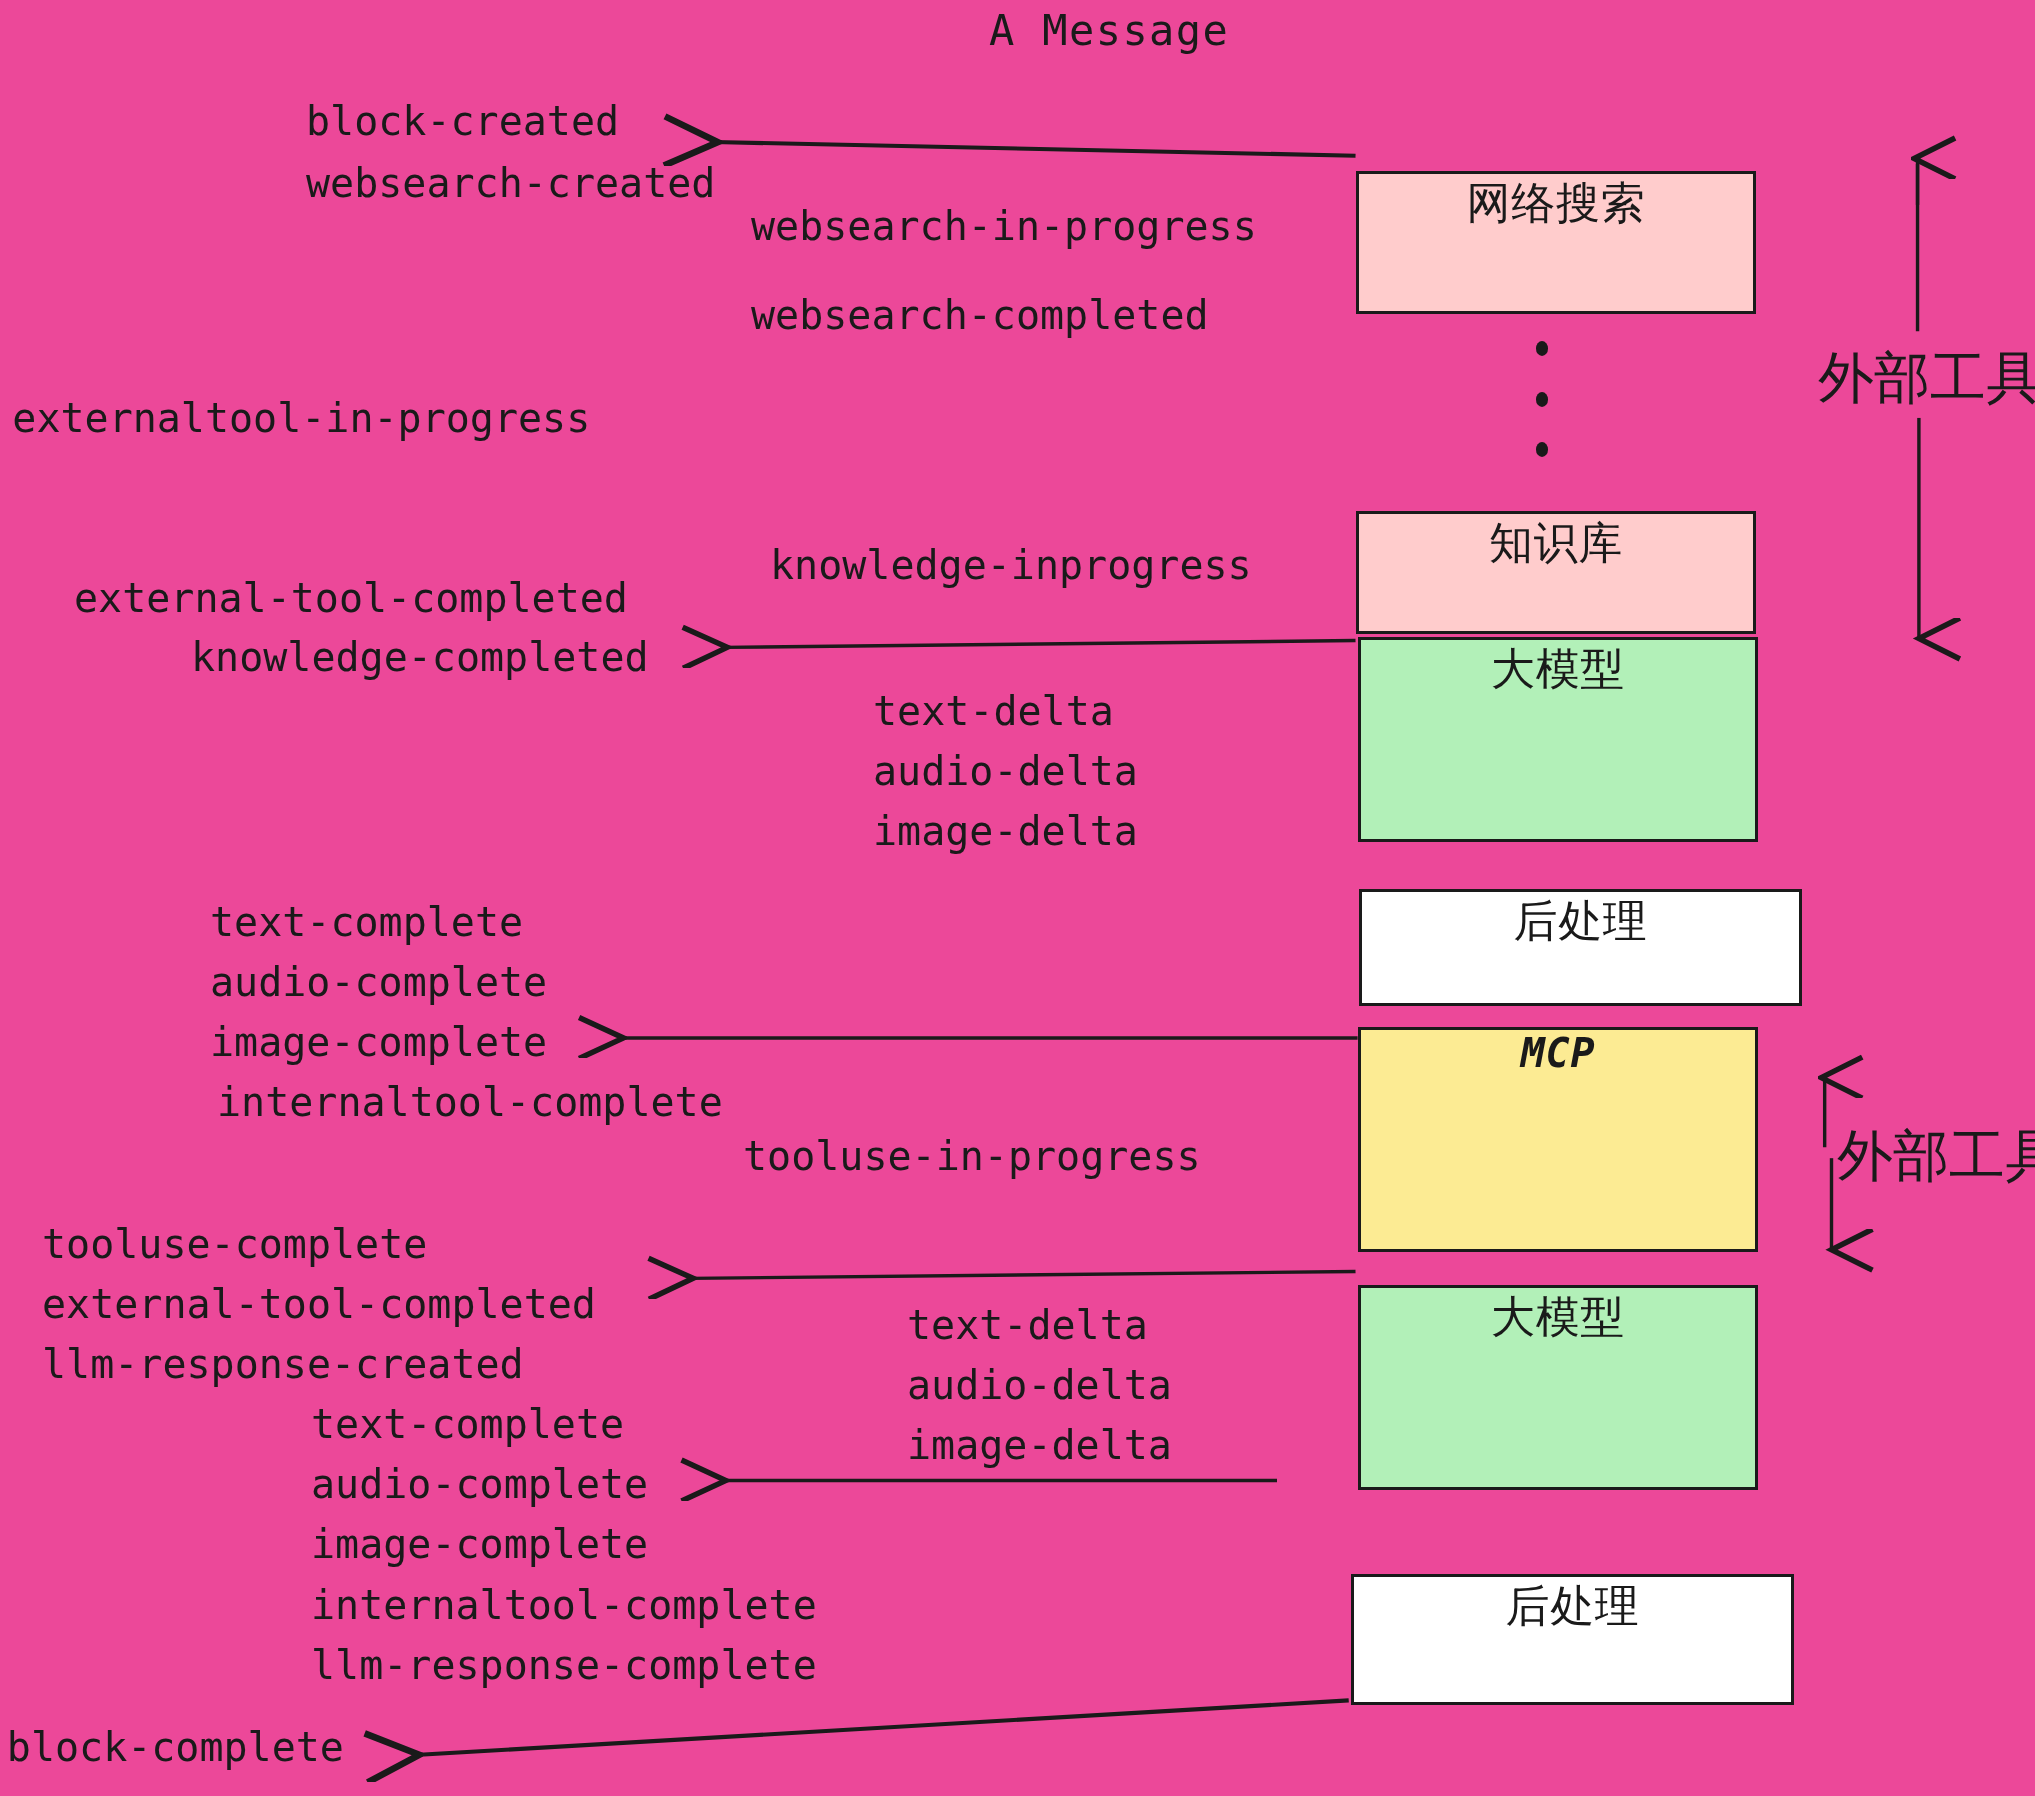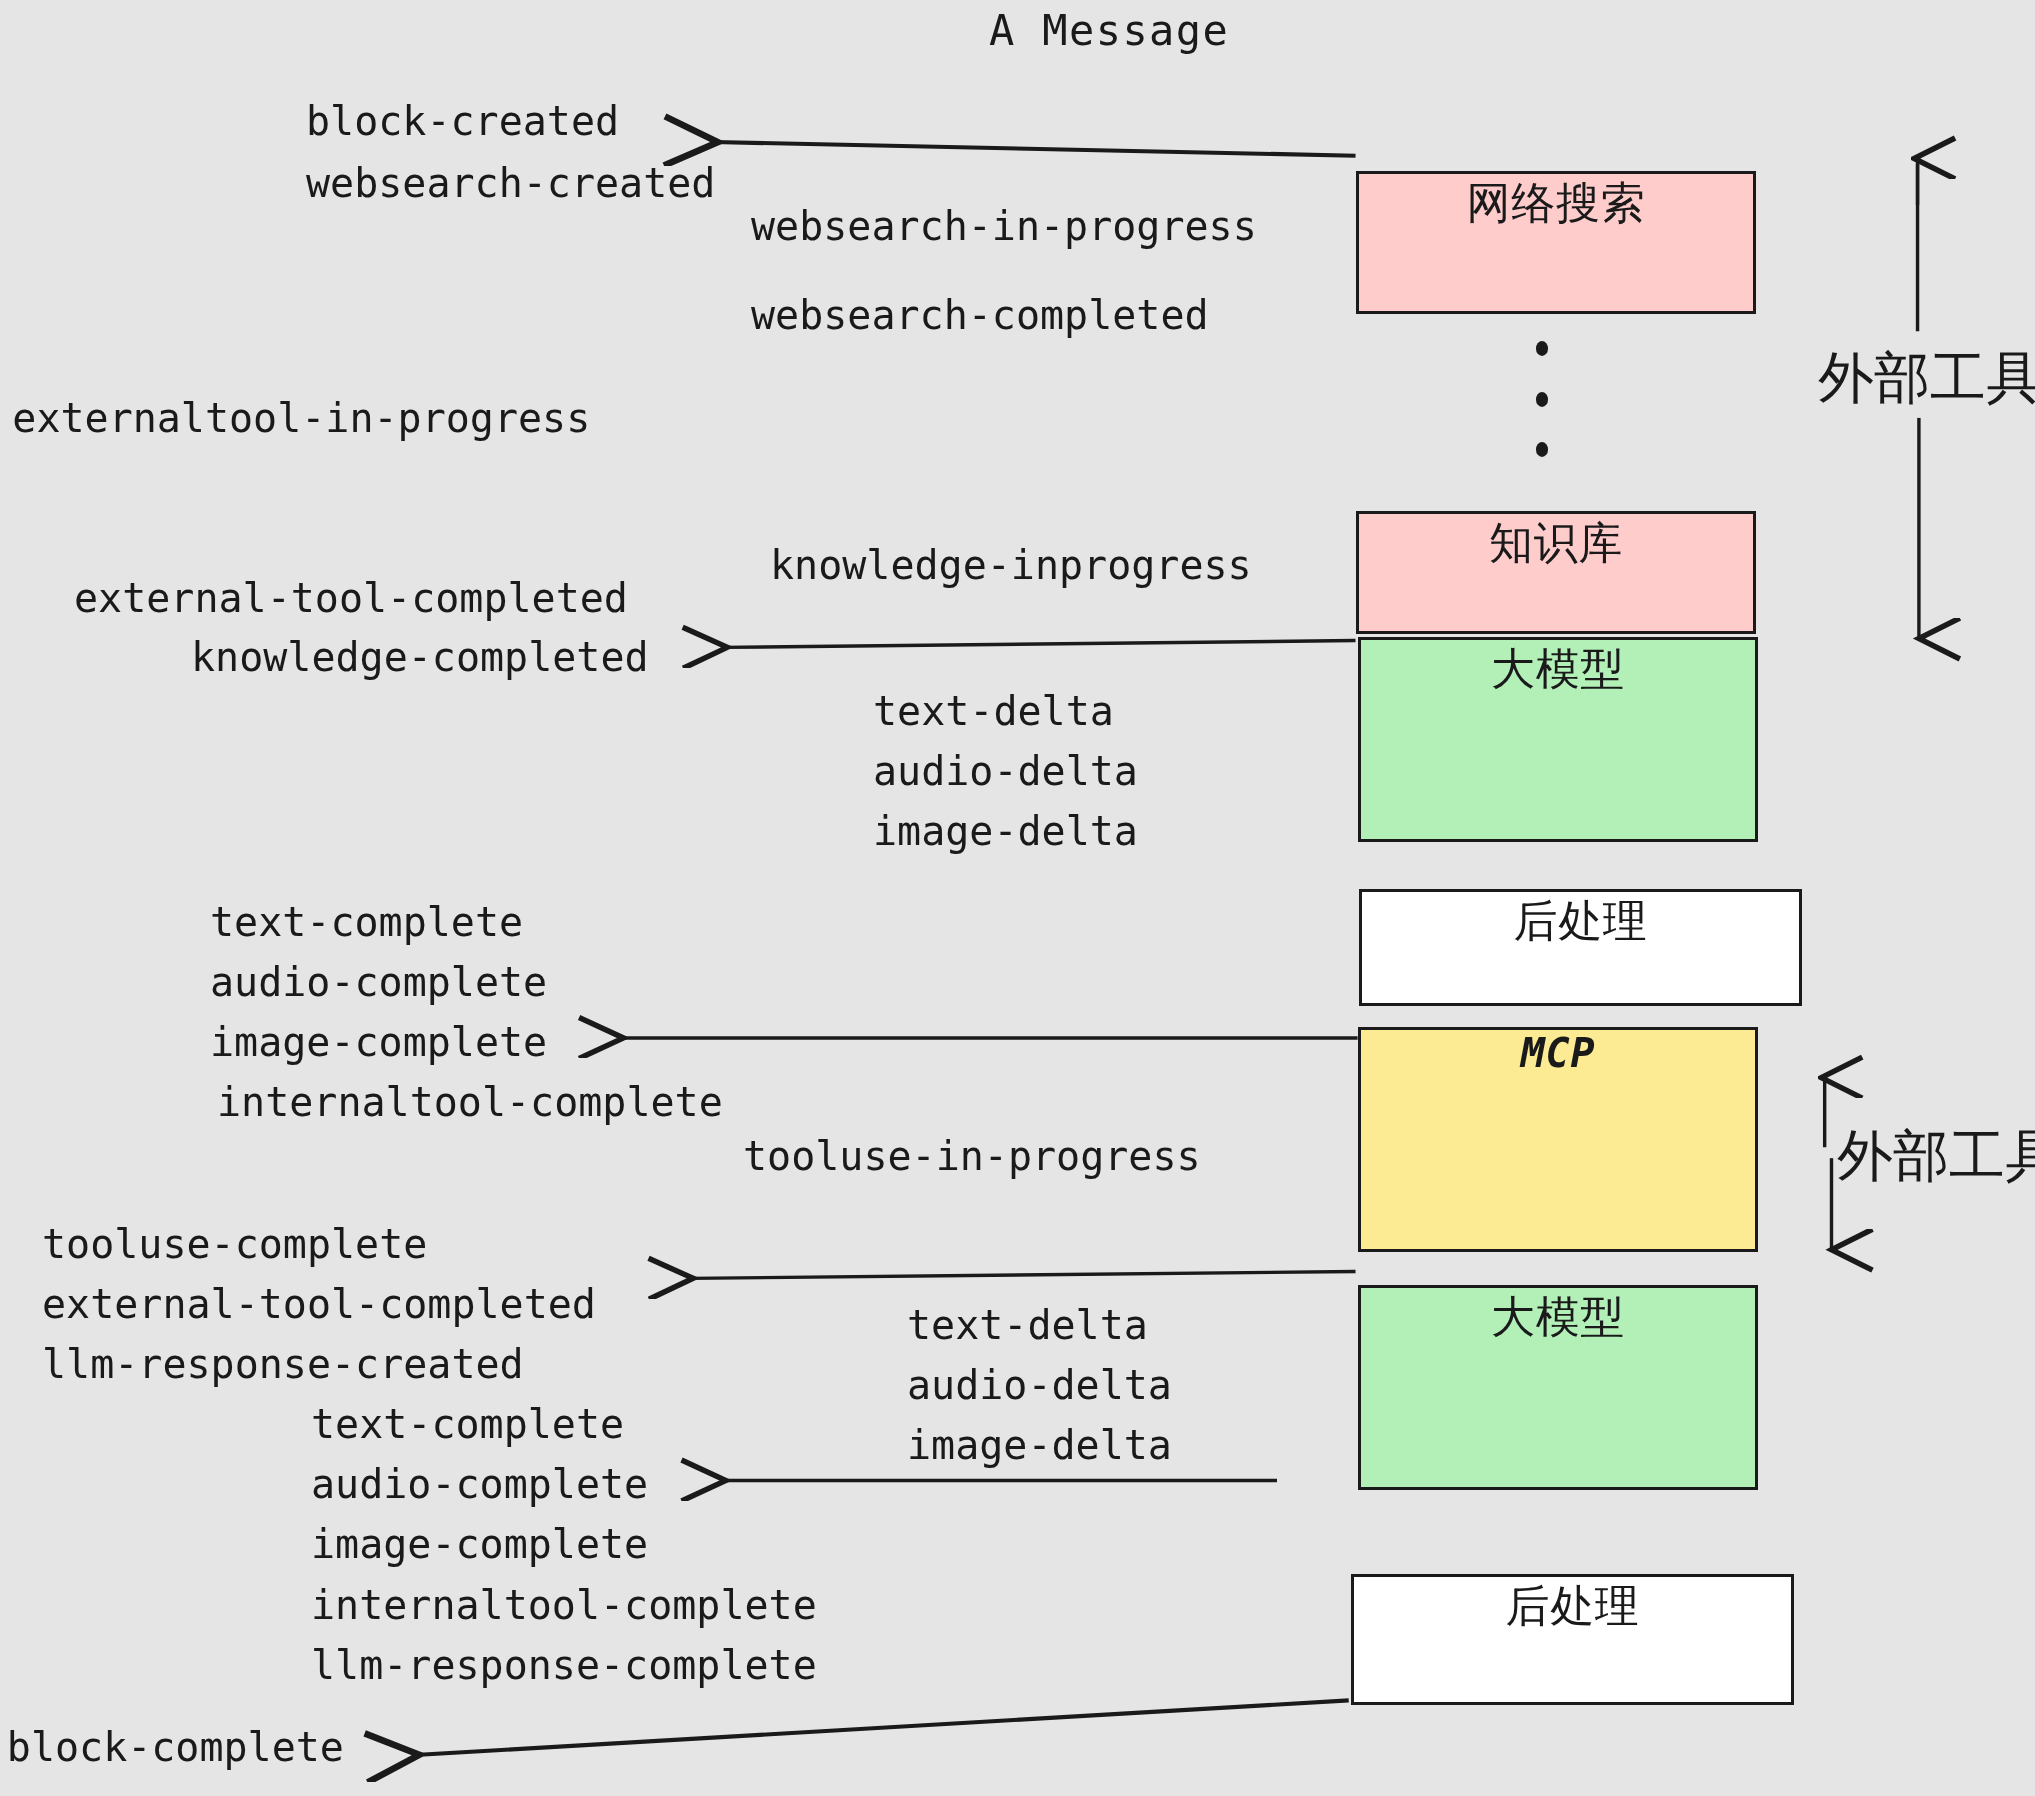--- a/index.html
+++ b/index.html
@@ -4,21 +4,21 @@
 <style>
   html, body {
     margin: 0;
     padding: 0;
     background: #ffffff;
   }
   #stage {
     position: relative;
     width: 2035px;
     height: 1796px;
-    background: #e5e5e5;
+    background: #ec4899;
     overflow: hidden;
     font-family: "DejaVu Sans Mono", "Liberation Mono", monospace;
     color: #1a1a1a;
   }
   
   .title {
     position: absolute;
     font-family: "DejaVu Sans Mono", "Liberation Mono", monospace;
     font-size: 42px;
     letter-spacing: 1.4px;

